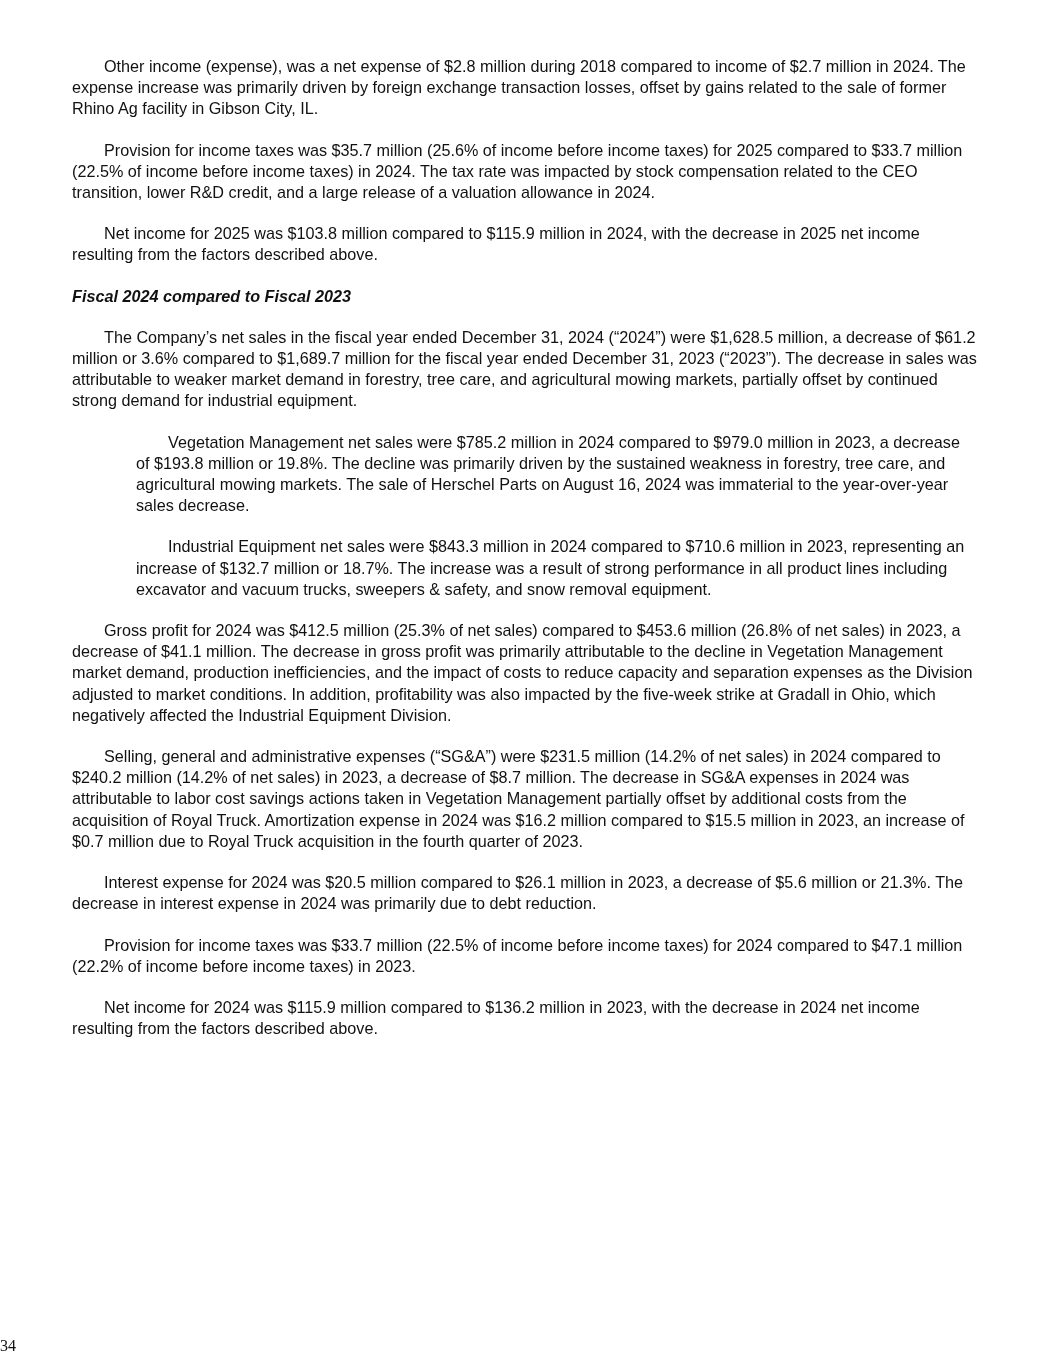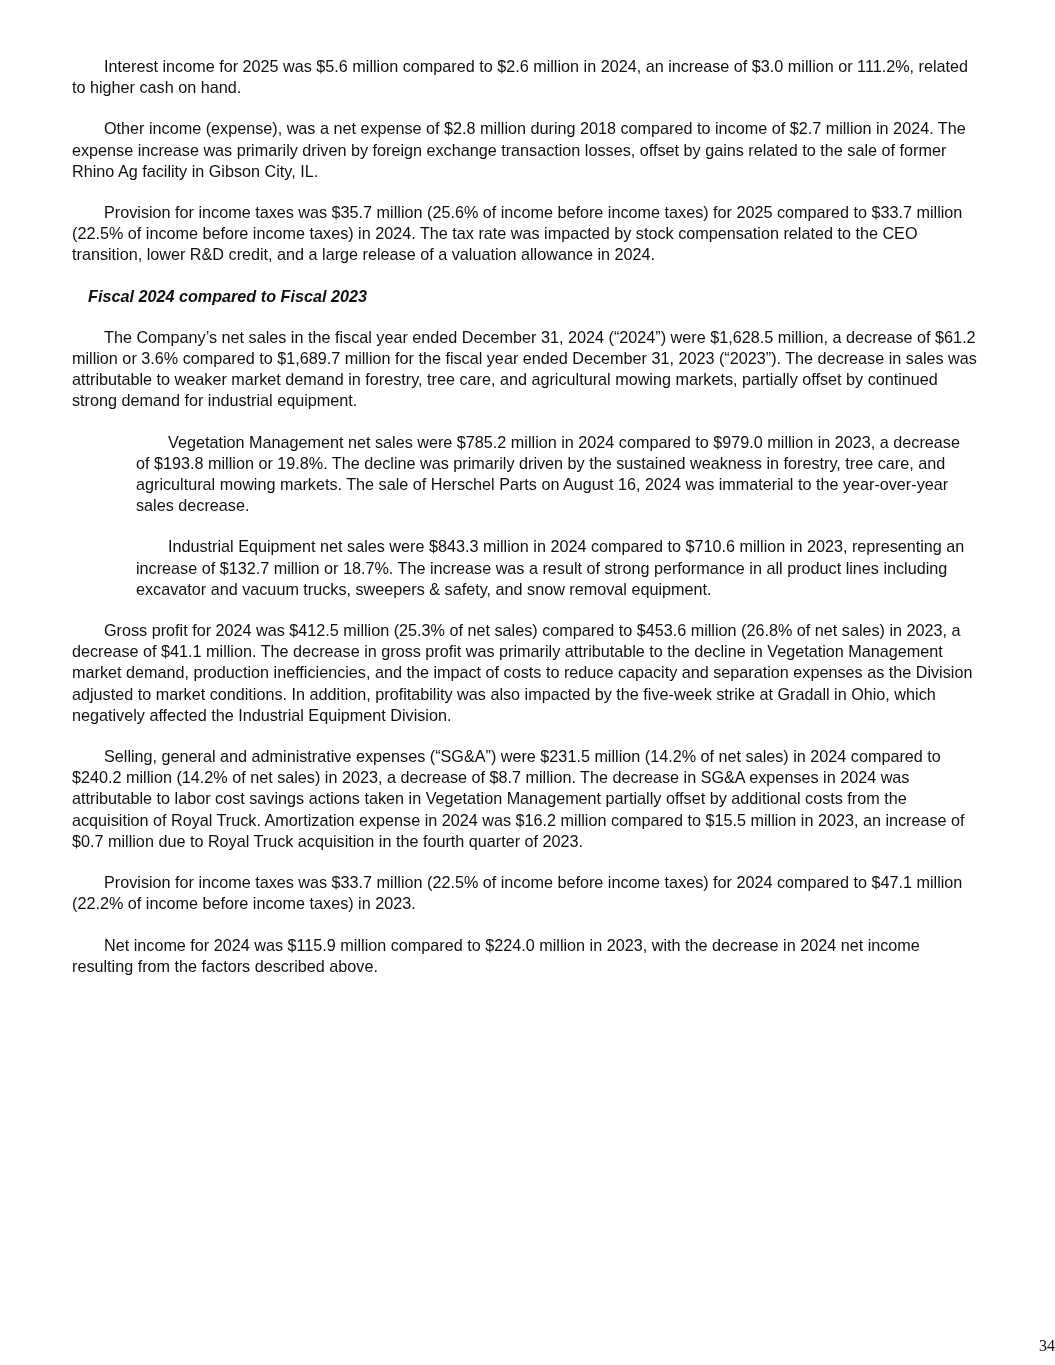--- a/index.html
+++ b/index.html
@@ -29,47 +29,48 @@
     }
     .para.indented {
       margin-left: 64px;
       margin-right: 12px;
     }
     .heading {
       font-size: 16.2px;
       line-height: 21.2px;
       font-weight: bold;
       font-style: italic;
-      margin: 0 0 20px 16px;
+      margin: 0 0 20px 0;
     }
     .page-number {
       position: absolute;
       top: 1337px;
       left: 0;
       width: 1055px;
-      text-align: right;
+      text-align: left;
       font-family: "Liberation Serif", "DejaVu Serif", serif;
       font-size: 16px;
       color: #111111;
     }
   </style>
 </head>
 <body>
 
 <div class="page">
-  <p class="para">Interest income for 2025 was $5.6 million compared to $2.6 million in 2024, an increase of $3.0 million or 111.2%, related to higher cash on hand.</p>
   <p class="para">Other income (expense), was a net expense of $2.8 million during 2018 compared to income of $2.7 million in 2024. The expense increase was primarily driven by foreign exchange transaction losses, offset by gains related to the sale of former Rhino Ag facility in Gibson City, IL.</p>
   <p class="para">Provision for income taxes was $35.7 million (25.6% of income before income taxes) for 2025 compared to $33.7 million (22.5% of income before income taxes) in 2024. The tax rate was impacted by stock compensation related to the CEO transition, lower R&amp;D credit, and a large release of a valuation allowance in 2024.</p>
+  <p class="para">Net income for 2025 was $103.8 million compared to $115.9 million in 2024, with the decrease in 2025 net income resulting from the factors described above.</p>
 
   <h3 class="heading">Fiscal 2024 compared to Fiscal 2023</h3>
 
   <p class="para">The Company’s net sales in the fiscal year ended December 31, 2024 (“2024”) were $1,628.5 million, a decrease of $61.2 million or 3.6% compared to $1,689.7 million for the fiscal year ended December 31, 2023 (“2023”). The decrease in sales was attributable to weaker market demand in forestry, tree care, and agricultural mowing markets, partially offset by continued strong demand for industrial equipment.</p>
 
   <p class="para indented">Vegetation Management net sales were $785.2 million in 2024 compared to $979.0 million in 2023, a decrease of $193.8 million or 19.8%. The decline was primarily driven by the sustained weakness in forestry, tree care, and agricultural mowing markets. The sale of Herschel Parts on August 16, 2024 was immaterial to the year-over-year sales decrease.</p>
   <p class="para indented">Industrial Equipment net sales were $843.3 million in 2024 compared to $710.6 million in 2023, representing an increase of $132.7 million or 18.7%. The increase was a result of strong performance in all product lines including excavator and vacuum trucks, sweepers &amp; safety, and snow removal equipment.</p>
 
   <p class="para">Gross profit for 2024 was $412.5 million (25.3% of net sales) compared to $453.6 million (26.8% of net sales) in 2023, a decrease of $41.1 million. The decrease in gross profit was primarily attributable to the decline in Vegetation Management market demand, production inefficiencies, and the impact of costs to reduce capacity and separation expenses as the Division adjusted to market conditions. In addition, profitability was also impacted by the five-week strike at Gradall in Ohio, which negatively affected the Industrial Equipment Division.</p>
   <p class="para">Selling, general and administrative expenses (“SG&amp;A”) were $231.5 million (14.2% of net sales) in 2024 compared to $240.2 million (14.2% of net sales) in 2023, a decrease of $8.7 million. The decrease in SG&amp;A expenses in 2024 was attributable to labor cost savings actions taken in Vegetation Management partially offset by additional costs from the acquisition of Royal Truck.  Amortization expense in 2024 was $16.2 million compared to $15.5 million in 2023, an increase of $0.7 million due to Royal Truck acquisition in the fourth quarter of 2023.</p>
+  <p class="para">Interest expense for 2024 was $20.5 million compared to $26.1 million in 2023, a decrease of $5.6 million or 21.3%. The decrease in interest expense in 2024 was primarily due to debt reduction.</p>
   <p class="para">Provision for income taxes was $33.7 million (22.5% of income before income taxes) for 2024 compared to $47.1 million (22.2% of income before income taxes) in 2023.</p>
-  <p class="para">Net income for 2024 was $115.9 million compared to $224.0 million in 2023, with the decrease in 2024 net income resulting from the factors described above.</p>
+  <p class="para">Net income for 2024 was $115.9 million compared to $136.2 million in 2023, with the decrease in 2024 net income resulting from the factors described above.</p>
 </div>
 
 <div class="page-number">34</div>
 
 </body></html>

